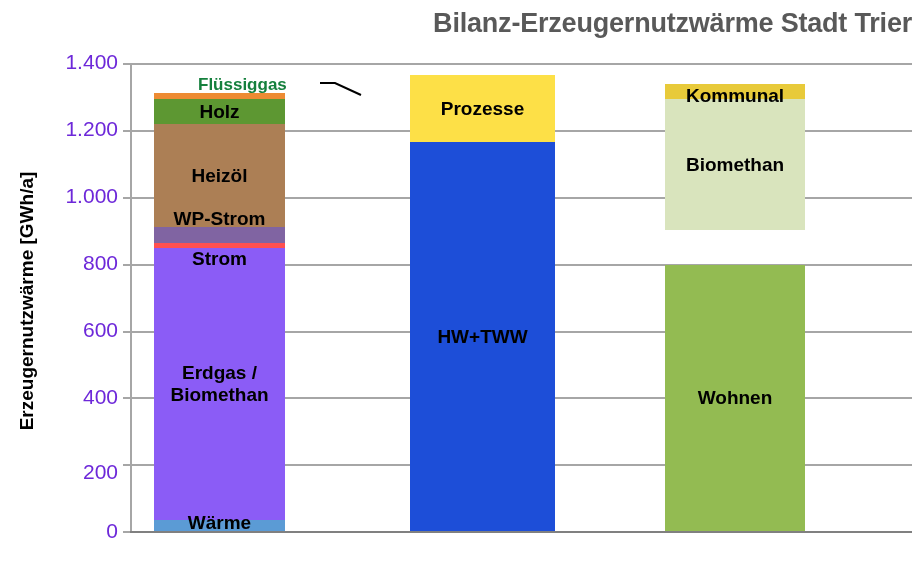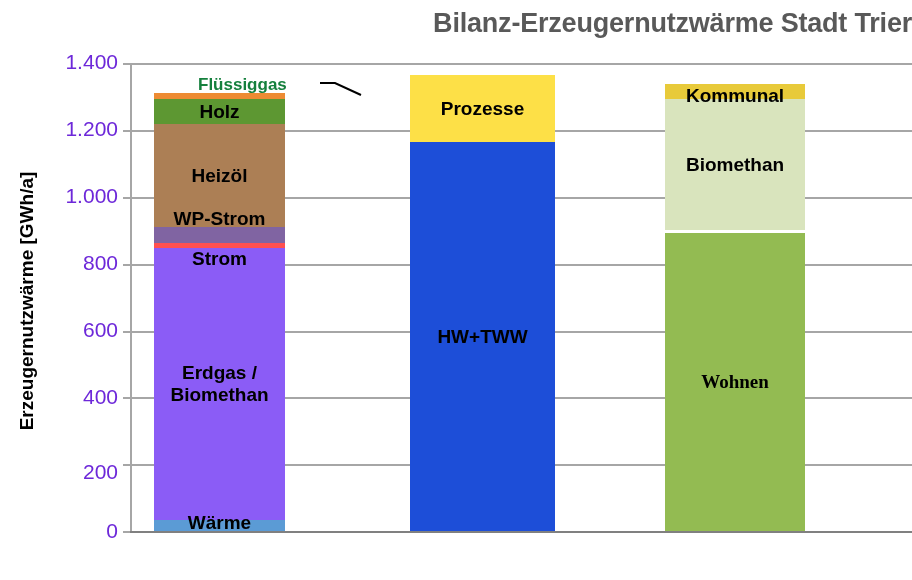--- a/index.html
+++ b/index.html
@@ -169,21 +169,21 @@
         <span class="seg-label">HW+TWW</span>
       </div>
 
       <div class="seg" style="bottom:389px;height:67px;background:#fde047;">
         <span class="seg-label">Prozesse</span>
       </div>
     </div>
 
     <div class="bar" style="left:535px;width:140px;height:438px;">
 
-      <div class="seg" style="bottom:0px;height:298px;background:#93bb52;font-family:Liberation Serif, serif;">
+      <div class="seg" style="bottom:0px;height:266px;background:#93bb52;">
         <span class="seg-label">Wohnen</span>
       </div>
 
 
       <div class="seg" style="bottom:301px;height:131px;background:#d9e4bd;">
         <span class="seg-label">Biomethan</span>
       </div>
 
       <div class="seg" style="bottom:432px;height:15px;background:#e8ca3a;"></div>
     </div>

